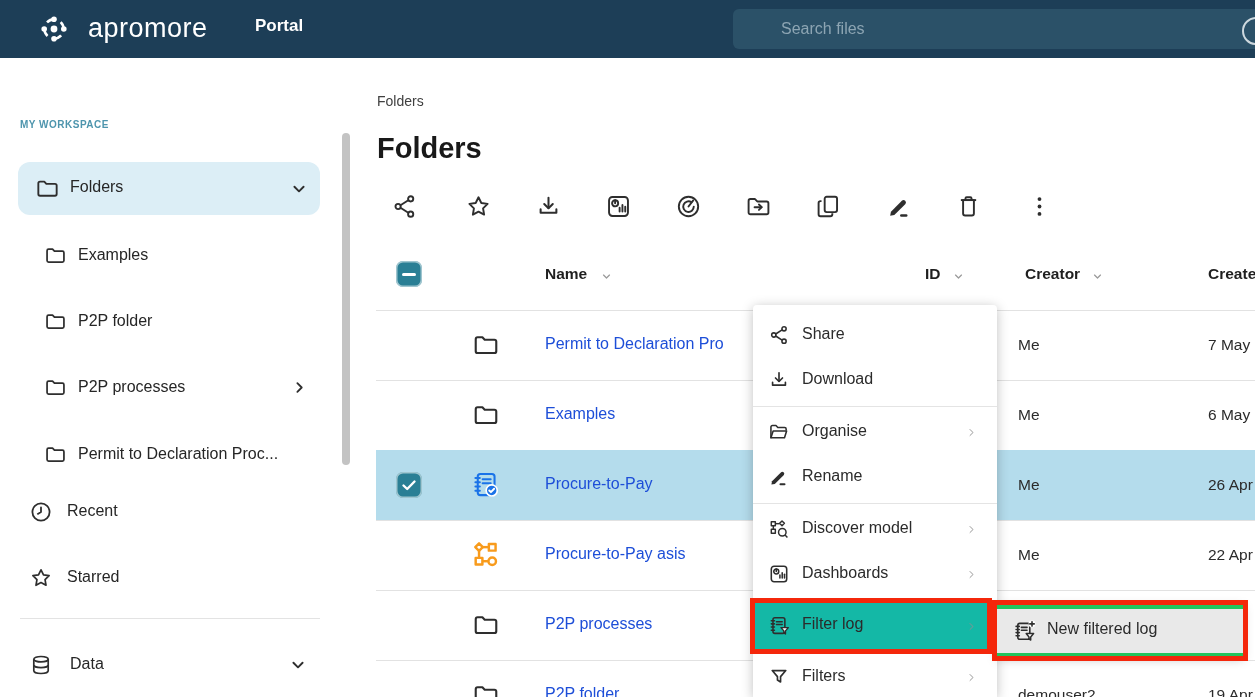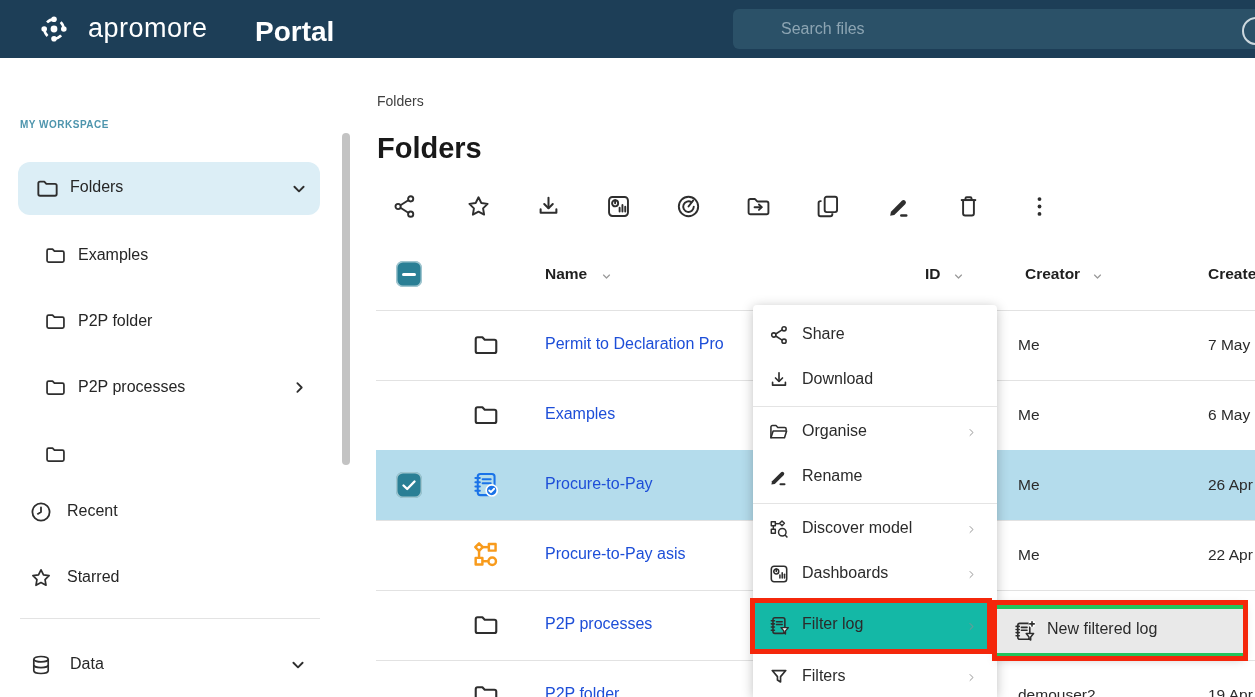--- a/index.html
+++ b/index.html
@@ -3,21 +3,21 @@
 <meta charset="utf-8">
 <style>
   html,body{margin:0;padding:0}
   body{width:1255px;height:697px;position:relative;overflow:hidden;background:#fff;
        font-family:"Liberation Sans",sans-serif;color:#2b2b2b}
   .abs{position:absolute}
   .ic{display:block;color:#2e2e2e}
   
   #topbar{position:absolute;left:0;top:0;width:1255px;height:58px;background:#1d3e57}
   .brand{color:#fff;font-size:27px;font-weight:400;letter-spacing:.5px}
-  .product{color:#fff;font-size:28px;font-weight:700}
+  .product{color:#fff;font-size:17px;font-weight:700}
   #searchbox{position:absolute;left:733px;top:9px;width:540px;height:40px;background:#2b5168;
              border:none;border-radius:6px;color:#e3ecf1;font-size:16px;padding:0 14px 0 48px;
              font-family:"Liberation Sans",sans-serif;box-sizing:border-box;outline:none}
   #searchbox::placeholder{color:#8da5b3}
   .ring{width:24px;height:24px;border:2px solid #cdd8de;border-radius:50%}
   
   .section-title{font-size:10px;font-weight:700;color:#4e95ad;letter-spacing:.5px}
   .nav-active{position:absolute;left:18px;top:162px;width:302px;height:53px;background:#dceef6;border-radius:12px}
   .nav-label{font-size:16px;color:#262626;white-space:nowrap}
   .scrollbar{position:absolute;left:342px;top:133px;width:8px;height:332px;background:#c3c3c3;border-radius:4px}
@@ -275,20 +275,21 @@
       </svg>
     <div class="abs nav-label" style="left:34px;top:2px">P2P processes</div>
     <svg class="ic abs" style="left:246px;top:2px" width="19" height="19">
         <use href="#i-chev-right"></use>
       </svg>
   </div>
   <div class="abs" style="left:44px;top:443px;width:290px;height:24px">
     <svg class="ic abs" style="left:0;top:0" width="23" height="23">
         <use href="#i-folder"></use>
       </svg>
+    <div class="abs nav-label" style="left:34px;top:2px">Permit to Declaration Proc...</div>
   </div>
   <div class="abs" style="left:29px;top:500px;width:290px;height:24px">
     <svg class="ic abs" style="left:0;top:0" width="24" height="24">
         <use href="#i-clock"></use>
       </svg>
     <div class="abs nav-label" style="left:38px;top:2px">Recent</div>
   </div>
   <div class="abs" style="left:29px;top:566px;width:290px;height:24px">
     <svg class="ic abs" style="left:0;top:0" width="24" height="24">
         <use href="#i-star"></use>

